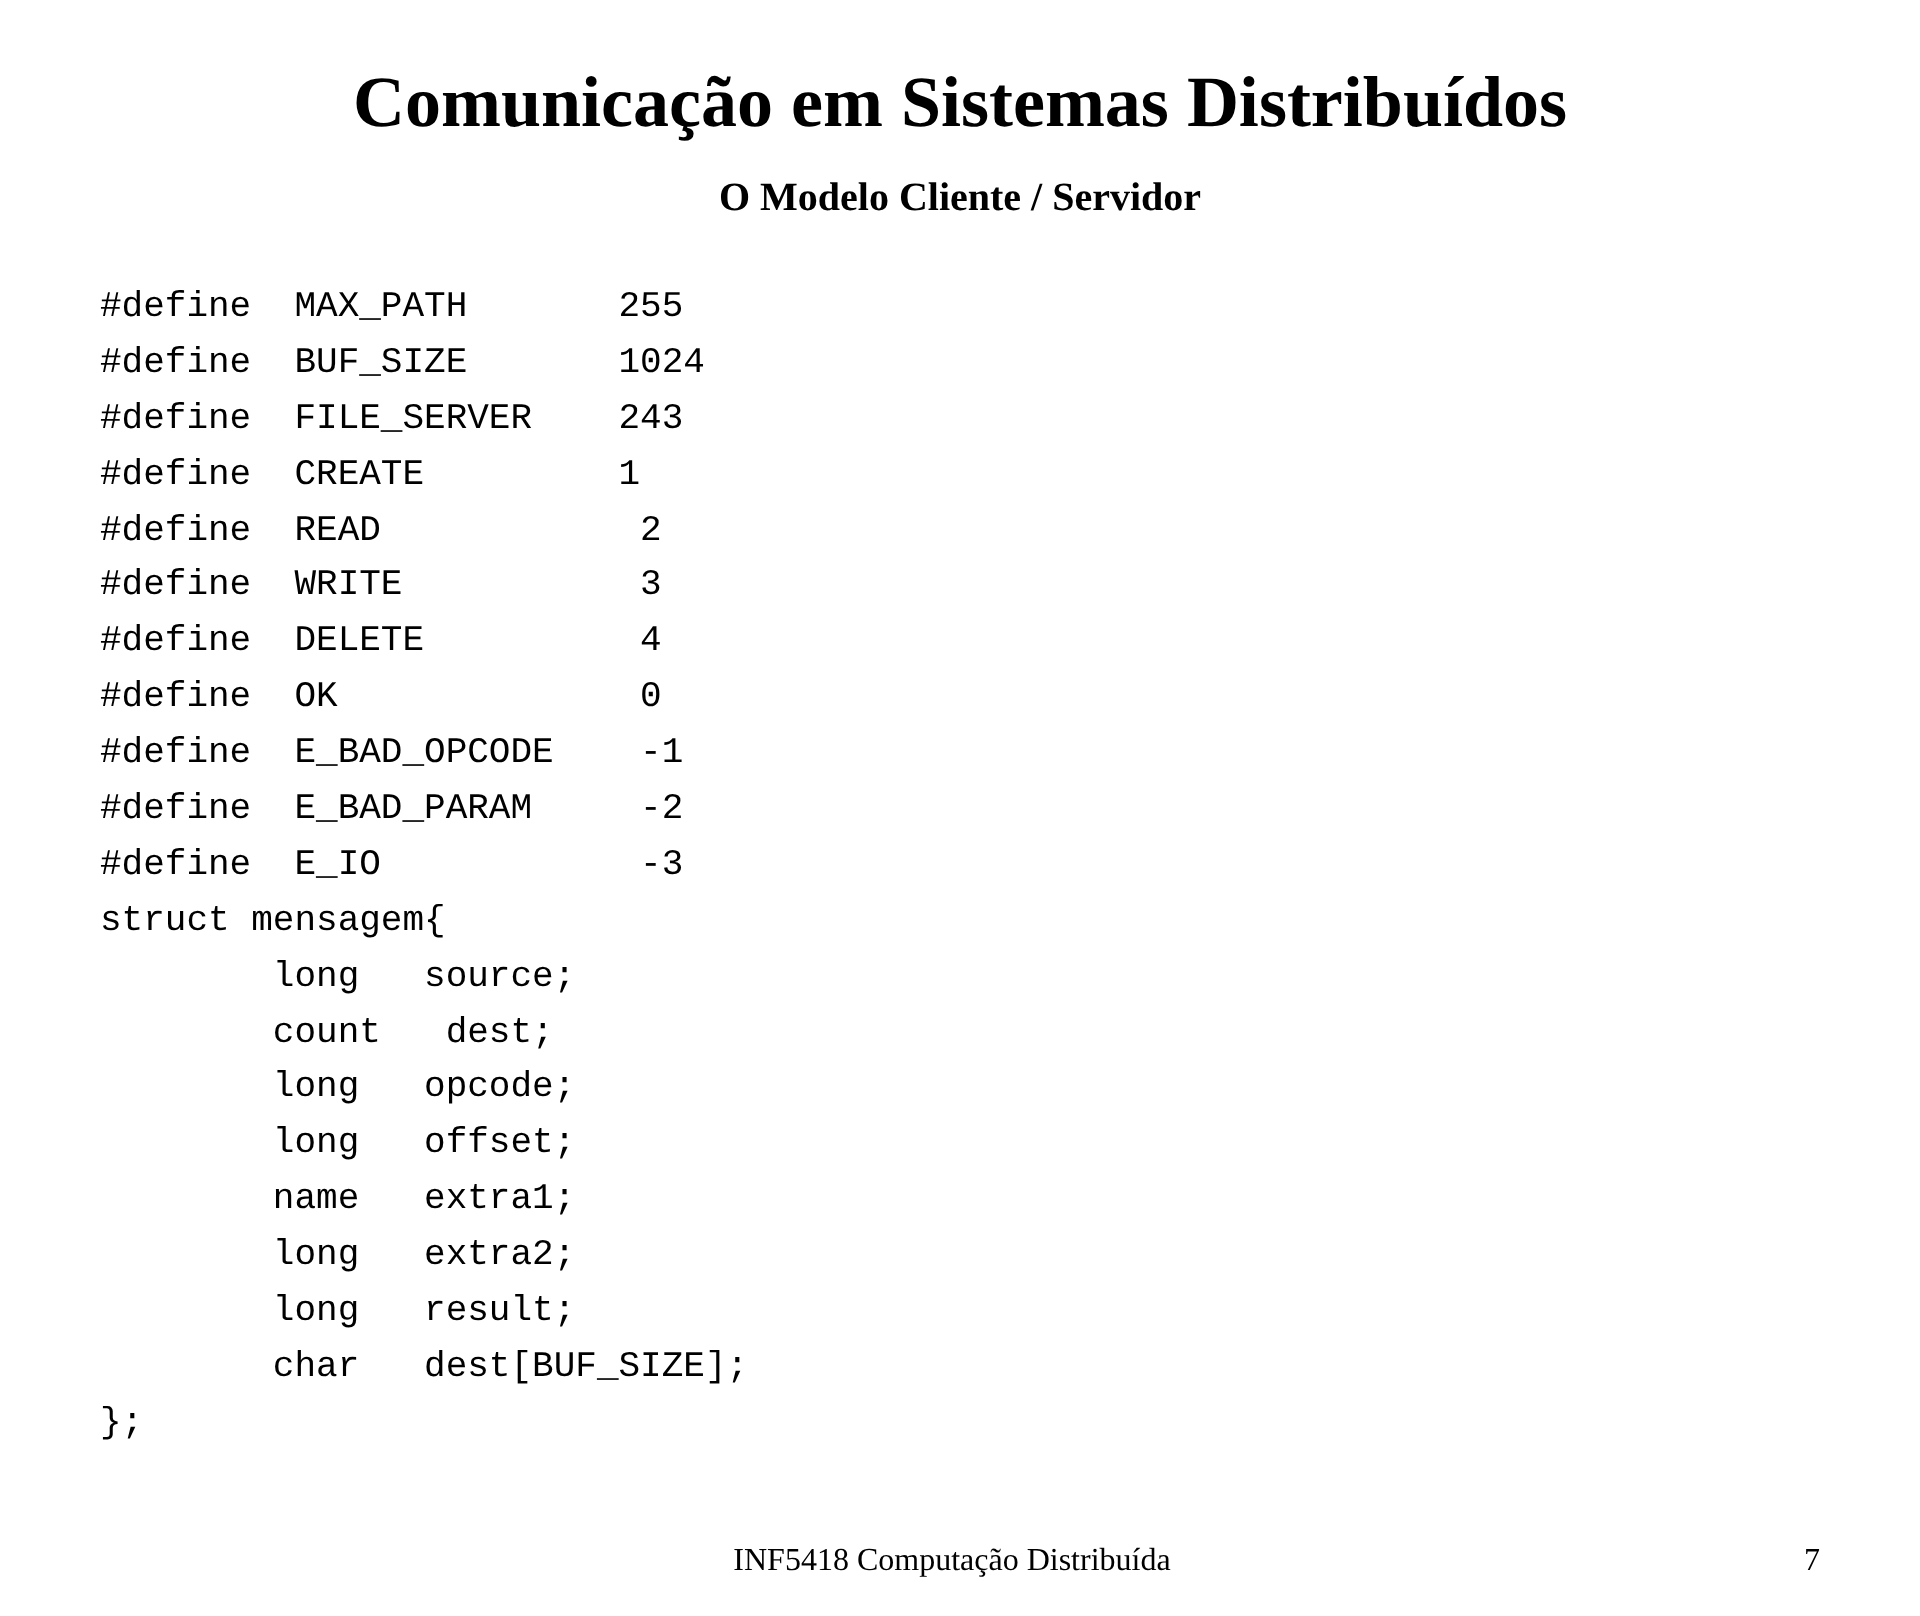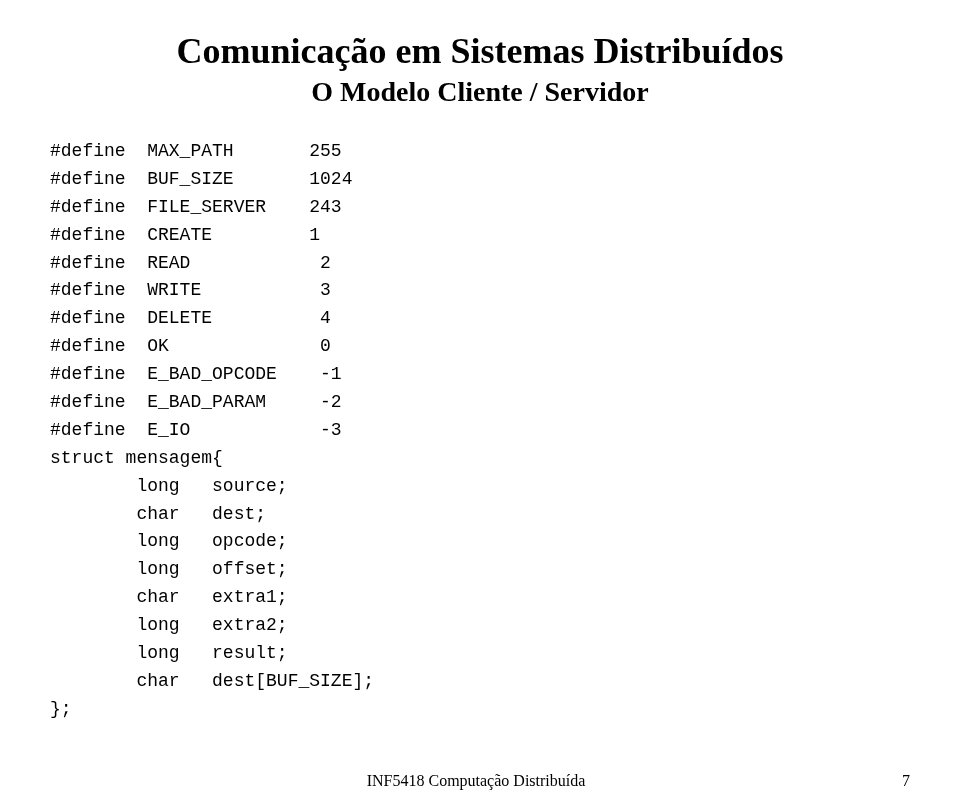--- a/index.html
+++ b/index.html
@@ -28,26 +28,26 @@
       text-align: center;
       margin-bottom: 30px;
     }
 
     .main-title {
       font-family: Georgia, 'Times New Roman', serif;
       font-size: 36px;
       font-weight: bold;
       color: #000000;
       display: block;
-      margin-bottom: 4px;
+      margin-bottom: 16px;
     }
 
     .sub-title {
       font-family: Georgia, 'Times New Roman', serif;
-      font-size: 28px;
+      font-size: 20px;
       font-weight: bold;
       color: #000000;
       display: block;
     }
 
     .code-section {
       margin-top: 25px;
       font-family: 'Courier New', Courier, monospace;
       font-size: 18px;
       line-height: 1.55;
@@ -102,24 +102,24 @@
       <div class="code-line">#define  WRITE           3</div>
       <div class="code-line">#define  DELETE          4</div>
       <div class="code-line"></div>
       <div class="code-line">#define  OK              0</div>
       <div class="code-line">#define  E_BAD_OPCODE    -1</div>
       <div class="code-line">#define  E_BAD_PARAM     -2</div>
       <div class="code-line">#define  E_IO            -3</div>
       <div class="code-line"></div>
       <div class="code-line">struct mensagem{</div>
       <div class="code-line">        long   source;</div>
-      <div class="code-line">        char   dest;</div>
+      <div class="code-line">        count   dest;</div>
       <div class="code-line">        long   opcode;</div>
       <div class="code-line">        long   offset;</div>
-      <div class="code-line">        char   extra1;</div>
+      <div class="code-line">        name   extra1;</div>
       <div class="code-line">        long   extra2;</div>
       <div class="code-line">        long   result;</div>
       <div class="code-line">        char   dest[BUF_SIZE];</div>
       <div class="code-line">};</div>
     </div>
 
   <div class="footer">
     <div class="footer-center">INF5418 Computação Distribuída</div>
     <div class="footer-right">7</div>
   </div>

